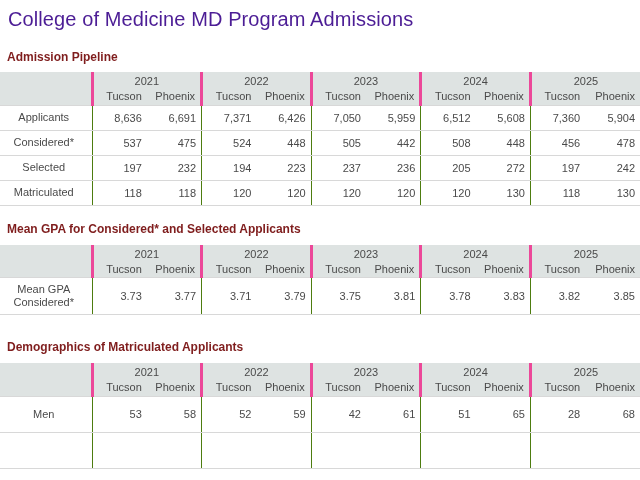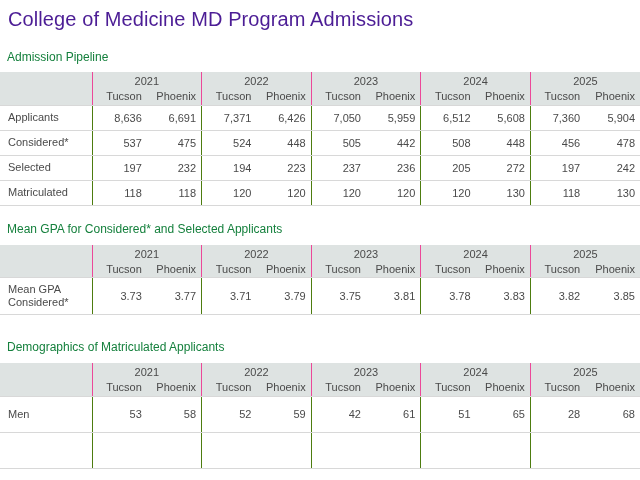--- a/index.html
+++ b/index.html
@@ -9,22 +9,22 @@
     font-family: "Liberation Sans", sans-serif;
     -webkit-font-smoothing: antialiased;
   }
   h1.page-title {
     margin: 6px 0 0 8px;
     font-size: 20px; line-height: 26px; font-weight: 400;
     color: #4c1d95; letter-spacing: 0.1px;
   }
   section h2.section-heading {
     margin: 0 6px 0 7px;
-    font-size: 12px; line-height: 13px; font-weight: 400;
-    color: #15803d;
+    font-size: 12px; line-height: 13px; font-weight: 700;
+    color: #7f1d1d;
   }
   section:nth-of-type(1) h2.section-heading { margin-top: 19px; }
   section:nth-of-type(2) h2.section-heading { margin-top: 17px; }
   section:nth-of-type(3) h2.section-heading { margin-top: 26px; }
 
   table.admissions-table {
     width: 640px; border-collapse: collapse; table-layout: fixed;
   }
   section:nth-of-type(1) table.admissions-table { margin-top: 8px; }
   section:nth-of-type(2) table.admissions-table { margin-top: 9px; }
@@ -35,29 +35,29 @@
   thead th {
     background: #dee3e2;
     font-size: 11px; font-weight: 400; color: #4a4a4a;
     padding: 0;
   }
   thead tr.year-row { height: 16px; }
   thead tr.city-row { height: 17px; }
   thead th.year-header { text-align: center; vertical-align: bottom; padding-bottom: 1px; }
   thead th.campus-header { text-align: right; padding-right: 5px; vertical-align: middle; }
   thead tr.city-row th { border-bottom: 1px solid #d8d8d8; }
-  thead th.group-start { border-left: 1px solid #ec4899; }
+  thead th.group-start { border-left: 3px solid #ec4899; }
 
   tbody th, tbody td {
     font-size: 11px; font-weight: 400; color: #4a4a4a;
     border-bottom: 1px solid #d8d8d8;
     padding: 0; vertical-align: middle;
   }
   tbody th.row-label {
-    text-align: left; padding-left: 8px; padding-right: 4px;
+    text-align: center; padding-right: 4px;
     line-height: 13px;
   }
   tbody td.value-cell { text-align: right; padding-right: 5px; }
   tbody .group-start { border-left: 1px solid #4d7c0f; padding-left: 8px; }
 
   section:nth-of-type(1) tbody tr { height: 25px; }
   section:nth-of-type(2) tbody tr { height: 37px; }
   section:nth-of-type(3) tbody tr { height: 36px; }
 </style>
 </head>

